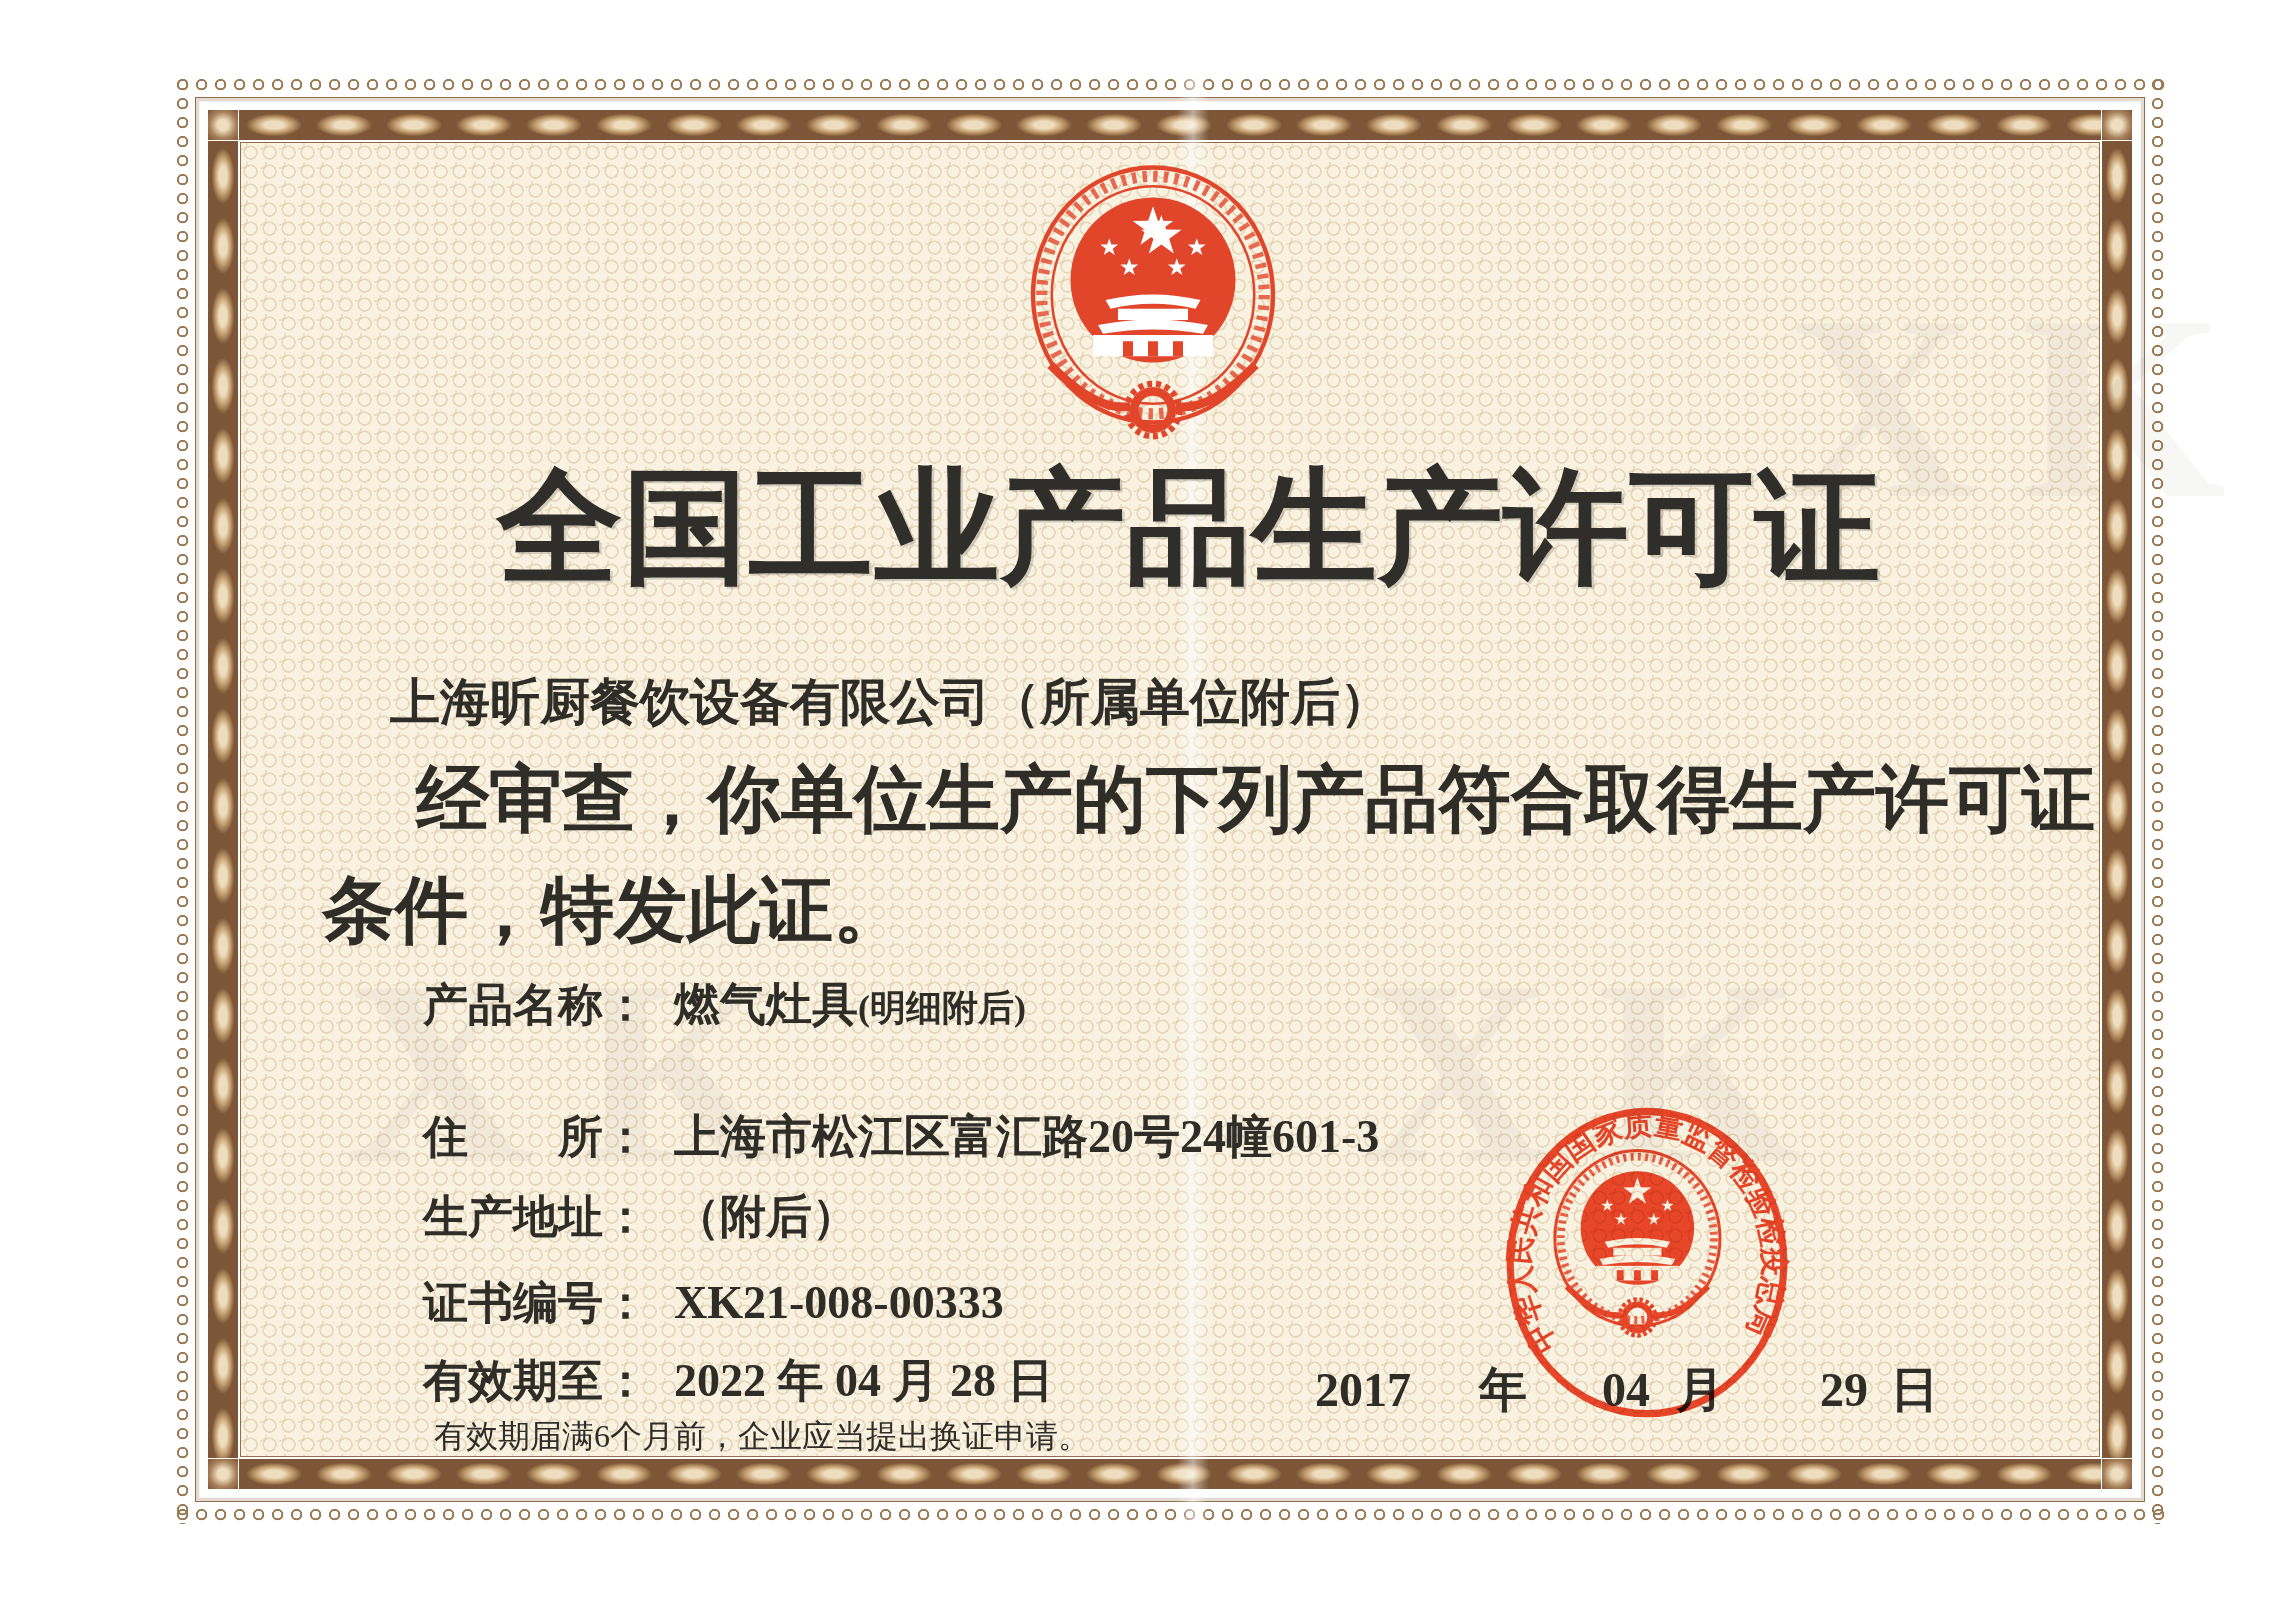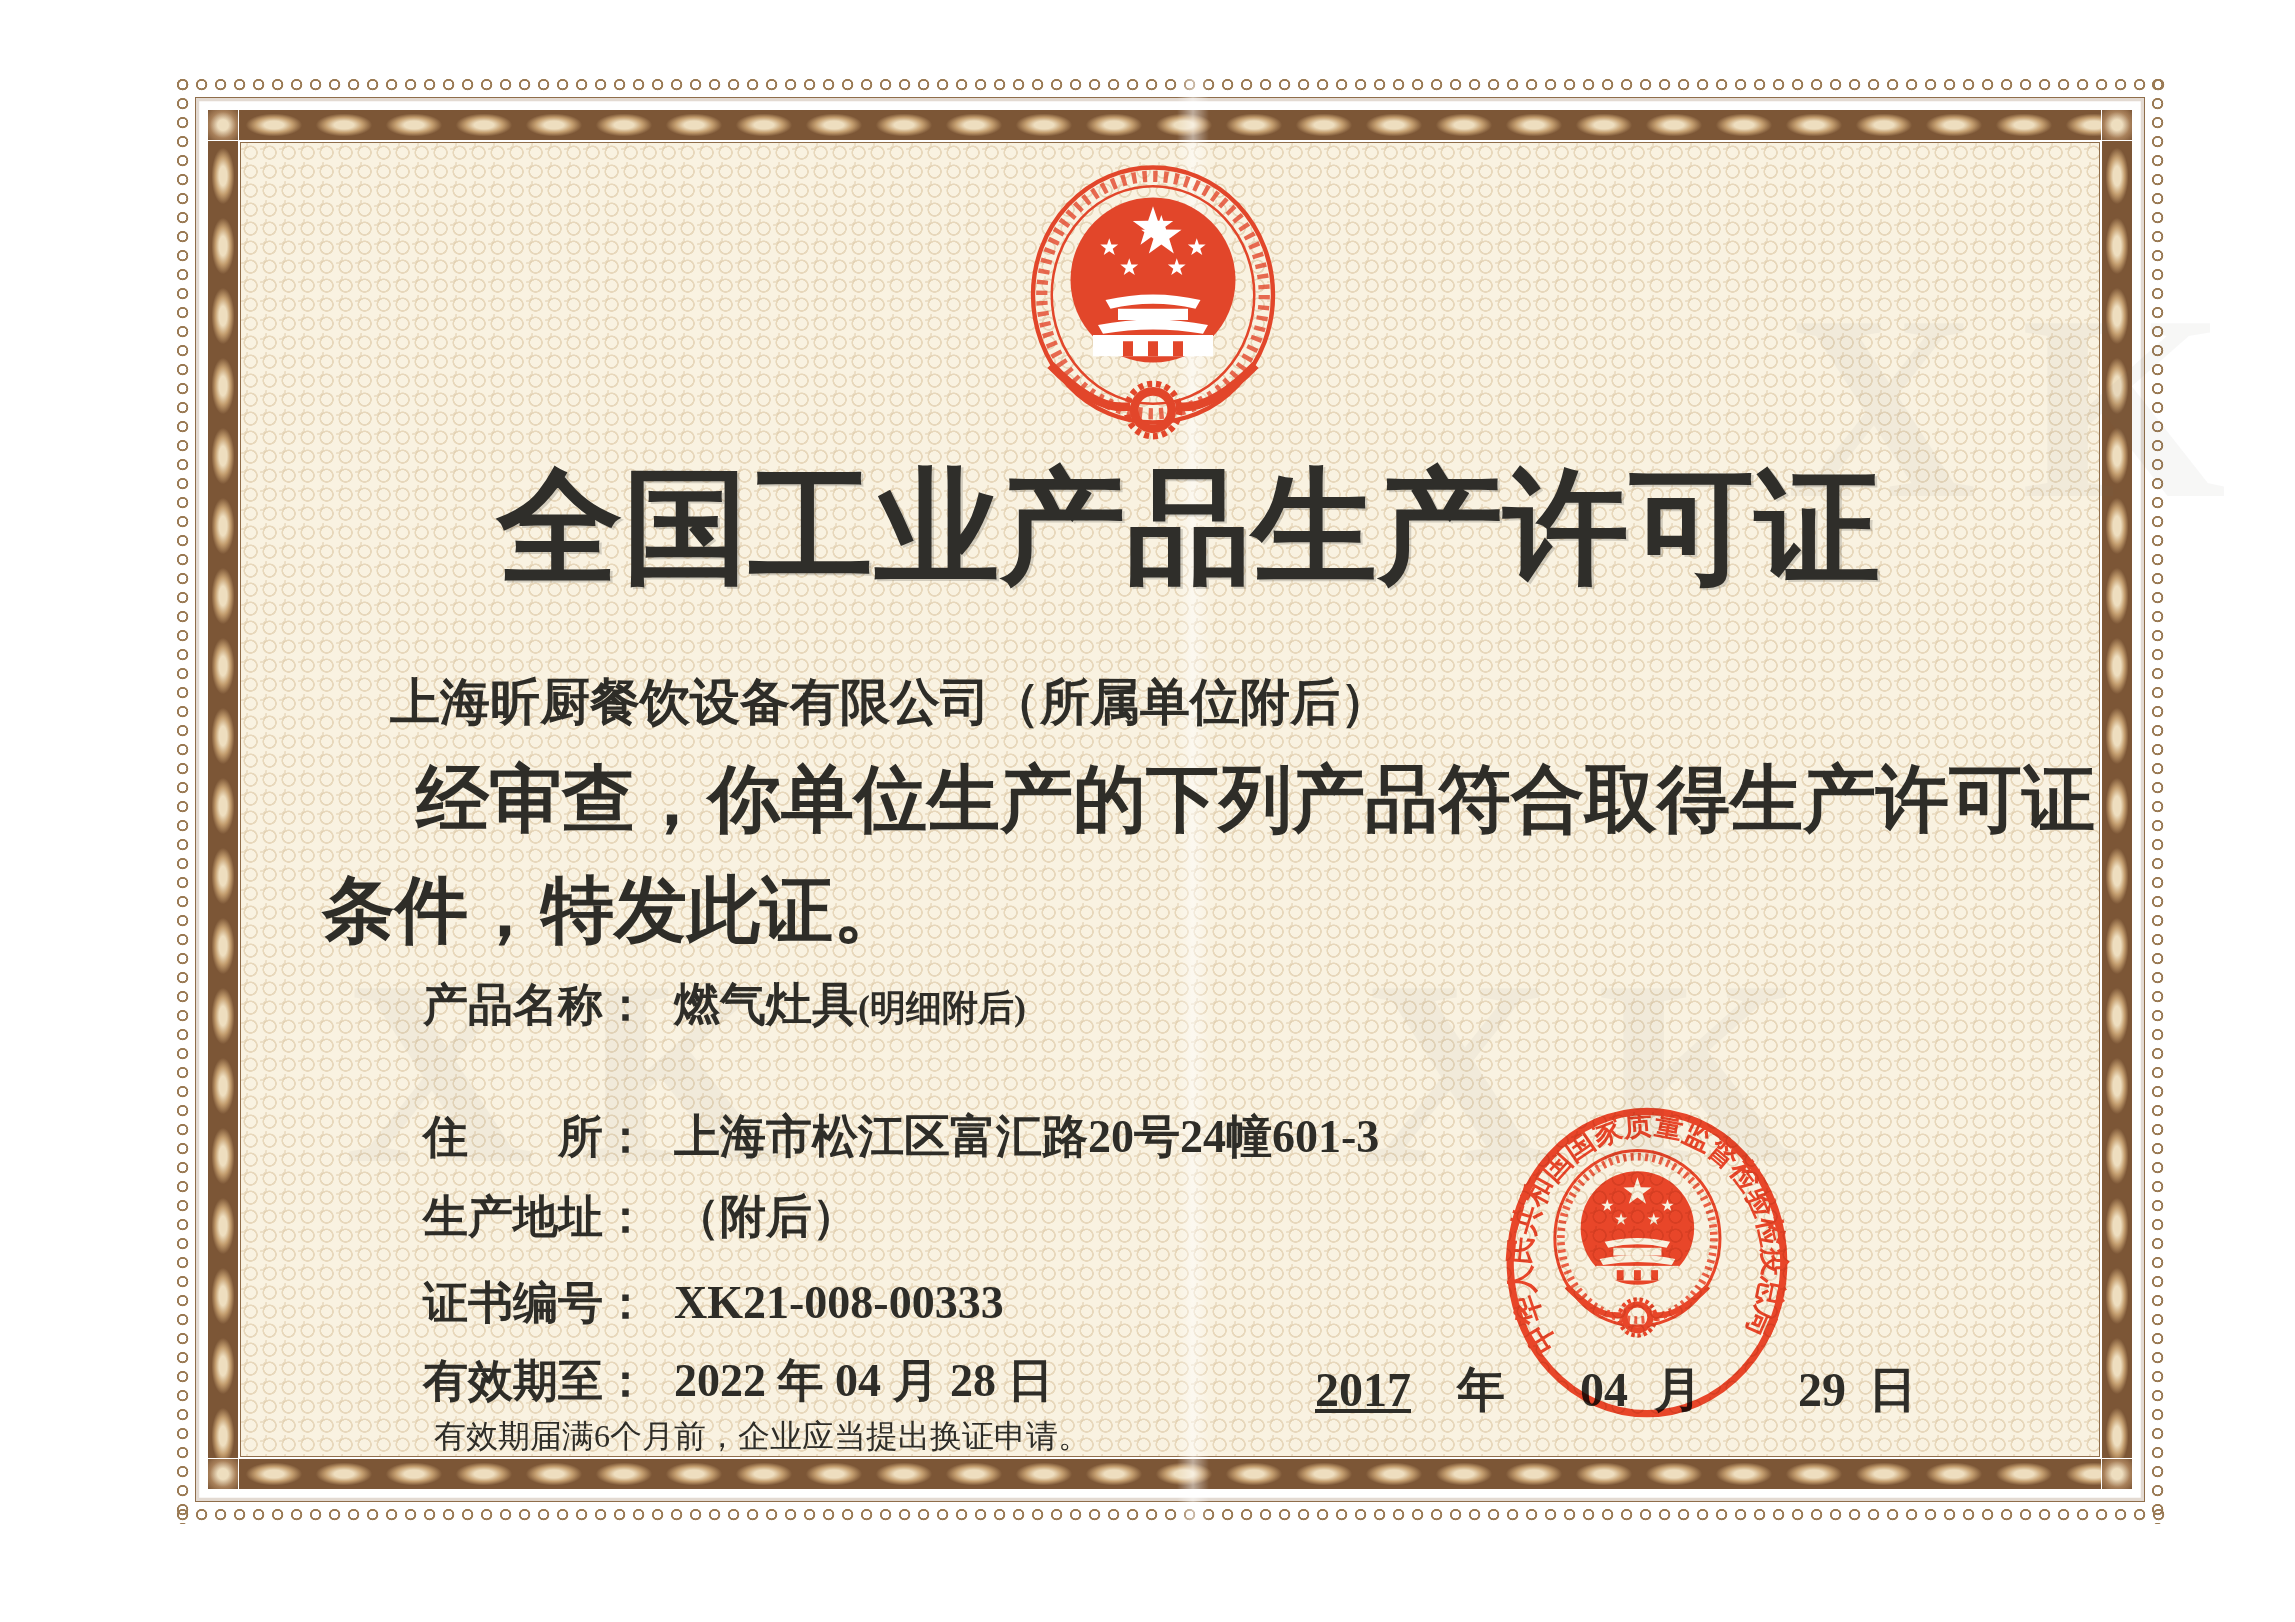--- a/index.html
+++ b/index.html
@@ -48,21 +48,21 @@
   .stmt2{top:870px;left:322px;font-size:73px;font-weight:700;}
   .row{position:absolute;left:423px;white-space:nowrap;}
   .row .lbl{display:inline-block;min-width:251px;font-size:45px;font-weight:700;vertical-align:baseline;}
   .row .val{font-size:46px;font-weight:700;}
   .row .note{font-size:36px;font-weight:700;}
   .row.product{top:974px;} .row.residence{top:1106px;} .row.production{top:1186px;}
   .row.certno{top:1273px;} .row.valid{top:1350px;}
   .renewal{top:1419px;left:434px;font-size:32px;font-weight:500;}
   .issue{top:1363px;left:1315px;font-size:48px;font-weight:700;}
   .issue span{display:inline-block;}
-  .iy{margin-right:46px;text-decoration:underline;} .iyu{margin-right:75px;} .im{margin-right:26px;}
+  .iy{margin-right:68px;} .iyu{margin-right:75px;} .im{margin-right:26px;}
   .imu{margin-right:96px;} .id{margin-right:22.4px;}
   
   .emblem-svg{position:absolute;left:1028px;top:165px;width:250px;height:285px;}
   .seal-svg{position:absolute;left:1503px;top:1104px;width:288px;height:317px;
             mix-blend-mode:multiply;opacity:.95;}
   
   .crease{position:absolute;left:1177px;top:75px;width:32px;height:1449px;
           background:linear-gradient(90deg,rgba(255,255,255,0),rgba(255,255,255,.5),rgba(255,255,255,0));}
   .wm{position:absolute;font-size:264px;font-weight:700;letter-spacing:44px;
       color:#6f6f68;opacity:.05;font-family:"Liberation Serif","DejaVu Serif",serif;}

